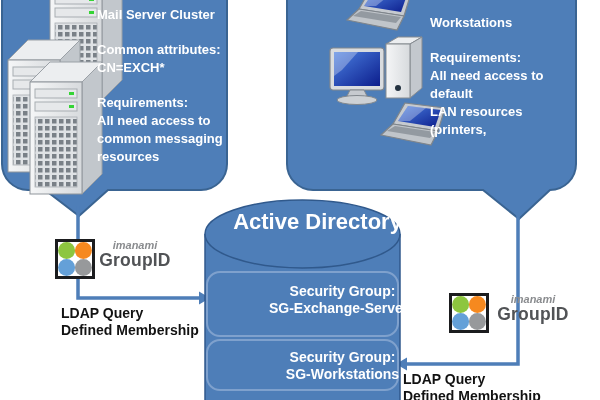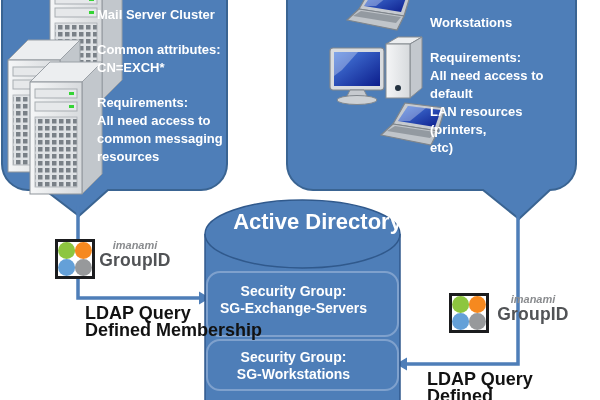--- a/index.html
+++ b/index.html
@@ -8,29 +8,29 @@
     font-family:"Liberation Sans", sans-serif;
     font-weight:bold;
   }
   .layer{position:absolute;left:0;top:0;}
   .txt{position:absolute;color:#ffffff;font-size:13px;line-height:18px;}
   .txt p{margin:0 0 17px 0;}
   .ln{display:block;}
   .callout-text.left{left:97px;top:6px;width:130px;}
   .callout-text.right{left:430px;top:14px;width:150px;}
   .ad-title{left:220px;top:209px;width:195px;text-align:center;font-size:22px;line-height:26px;}
-  .group-box-text{width:191px;left:198px;text-align:center;font-size:14px;line-height:17px;}
+  .group-box-text{width:191px;left:207px;text-align:center;font-size:14px;line-height:17px;padding-left:40px;}
   .group-box-text.first{top:283px;}
   .group-box-text.second{top:349px;}
   .logo-text{position:absolute;width:72px;text-align:center;}
   .logo-text.left{left:99px;top:239px;}
   .logo-text.right{left:497px;top:293px;}
   .logo-text .brand{display:block;font-style:italic;font-size:11px;line-height:12px;color:#8a8c8f;}
   .logo-text .product{display:block;font-size:17.5px;line-height:19px;color:#515356;letter-spacing:0.2px;}
-  .caption{position:absolute;color:#121212;font-size:18px;line-height:17px;margin-left:24px;}
+  .caption{position:absolute;color:#121212;font-size:14px;line-height:17px;}
   .caption.left{left:61px;top:305px;}
   .caption.right{left:403px;top:371px;}
 </style>
 </head>
 <body>
 
 <div class="stage">
 
   <svg class="layer" width="600" height="400" viewBox="0 0 600 400">
     <defs>
@@ -140,21 +140,20 @@
   </div>
 
   <div class="txt callout-text right">
     <p>
         <span class="ln">Workstations</span>
       </p>
     <p>
       <span class="ln">Requirements:</span>
       <span class="ln">All need access to default</span>
       <span class="ln">LAN resources (printers,</span>
-      <span class="ln">etc)</span>
     </p>
   </div>
 
   <div class="txt ad-title">Active Directory</div>
 
   <div class="txt group-box-text first">
     <span class="ln">Security Group:</span>
     <span class="ln">SG-Exchange-Servers</span>
   </div>
   <div class="txt group-box-text second">

